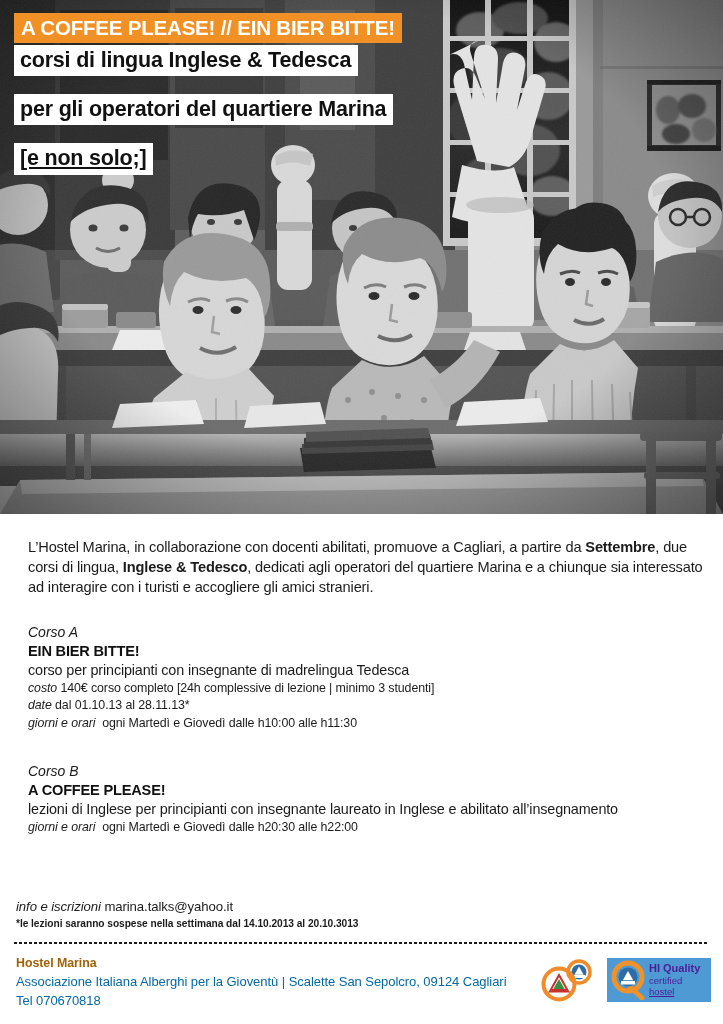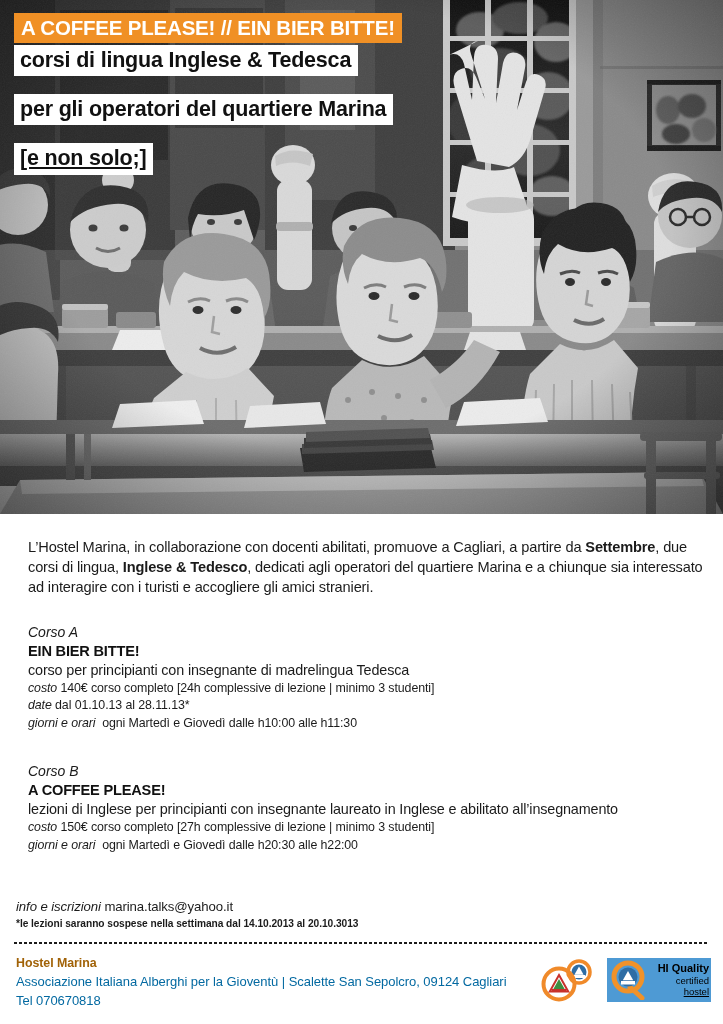--- a/index.html
+++ b/index.html
@@ -199,22 +199,22 @@
     position: relative;
     display: flex;
     align-items: center;
   }
   .hi-q { position: absolute; left: 3px; top: 2px; width: 40px; height: 40px; }
   .hi-text {
     position: absolute;
     left: 42px;
     top: 4px;
     width: 60px;
-    text-align: right;
-    color: #000000;
+    text-align: left;
+    color: #4c1d95;
     line-height: 1.18;
   }
   .hi-t1 { font-size: 11px; font-weight: 700; }
   .hi-t2 { font-size: 9.5px; font-weight: 400; }
   .hi-t3 { font-size: 9.5px; font-weight: 400; text-decoration: underline; }
 </style>
 </head>
 <body>
 
 <div class="poster">
@@ -549,21 +549,20 @@
       <div class="c-desc">corso per principianti con insegnante di madrelingua Tedesca</div>
       <div class="c-row"><span class="k">costo</span> <span>140€ corso completo [24h complessive di lezione | minimo 3 studenti]</span></div>
       <div class="c-row"><span class="k">date</span> <span>dal 01.10.13 al 28.11.13*</span></div>
       <div class="c-row"><span class="k">giorni e orari</span>&nbsp; <span>ogni Martedì e Giovedì dalle h10:00 alle h11:30</span></div>
     </div>
 
     <div class="course second">
       <div class="c-label">Corso B</div>
       <div class="c-title">A COFFEE PLEASE!</div>
       <div class="c-desc">lezioni di Inglese per principianti con insegnante laureato in Inglese e abilitato all’insegnamento</div>
-      <div class="c-row"><span class="k">costo</span> <span>150€ corso completo [27h complessive di lezione | minimo 3 studenti]</span></div>
       <div class="c-row"><span class="k">giorni e orari</span>&nbsp; <span>ogni Martedì e Giovedì dalle h20:30 alle h22:00</span></div>
     </div>
   </div>
 
   <div class="info-block">
     <div class="info-line"><span class="k">info e iscrizioni</span> <span>marina.talks@yahoo.it</span></div>
     <div class="note">*le lezioni saranno sospese nella settimana dal 14.10.2013 al 20.10.3013</div>
   </div>
 
   <div class="divider"></div>

